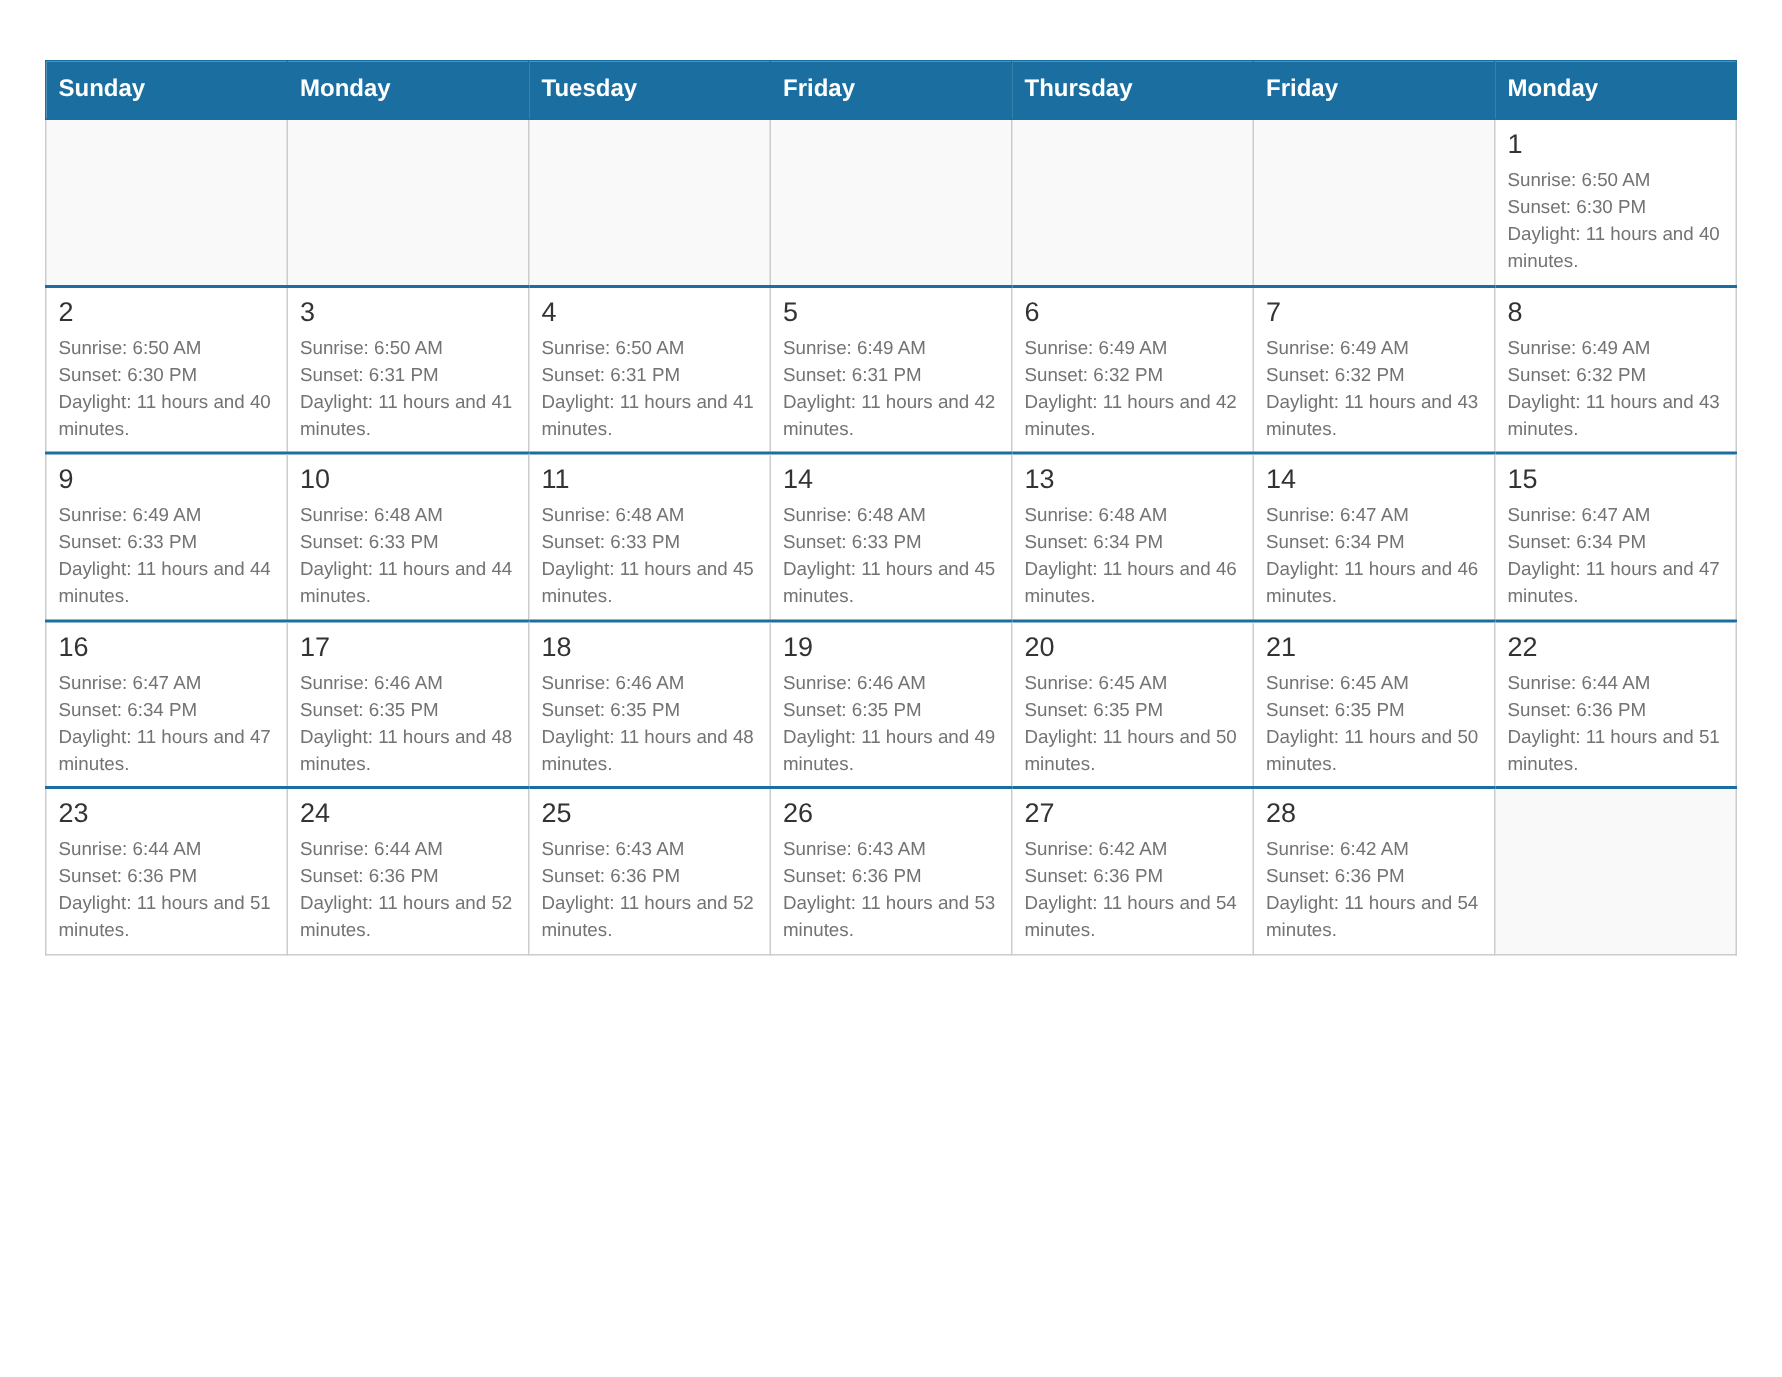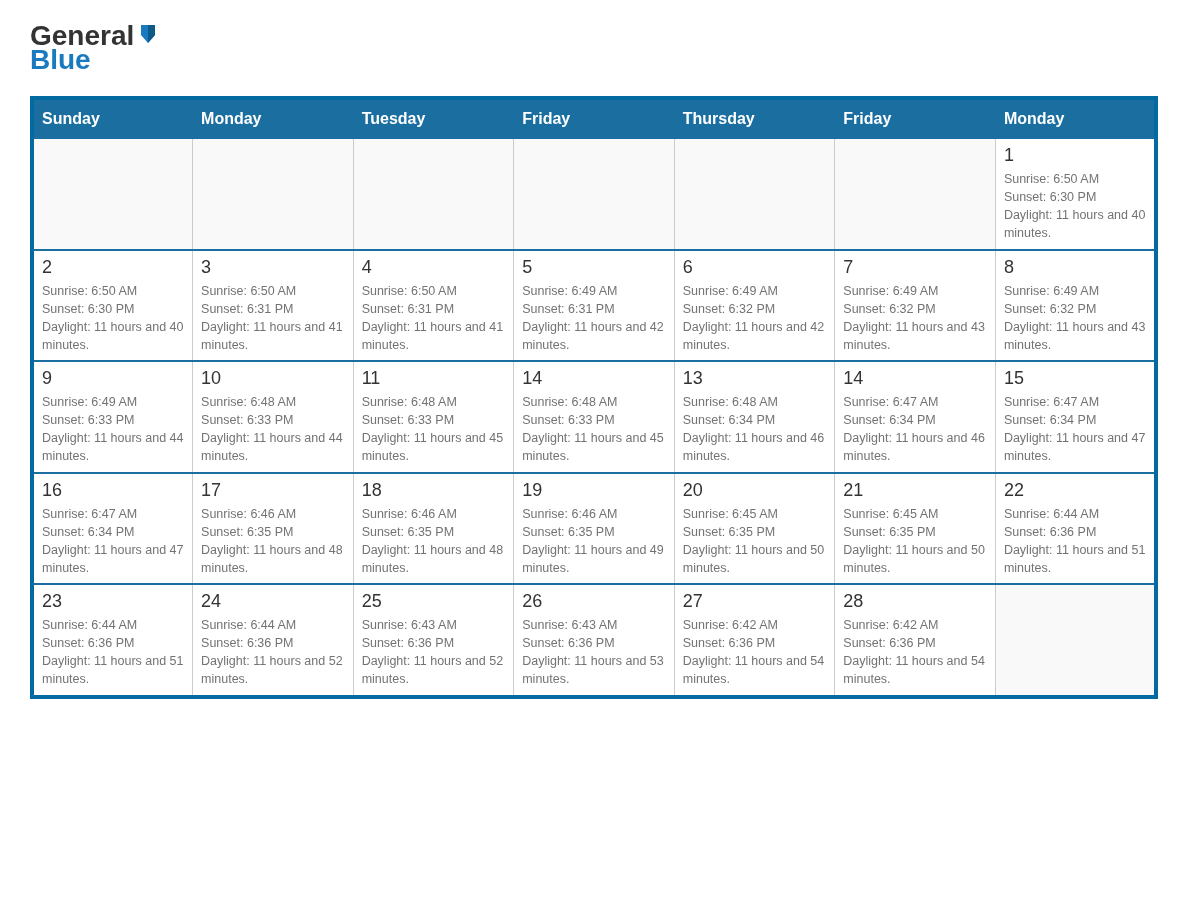--- a/index.html
+++ b/index.html
@@ -41,21 +41,21 @@
       line-height: 1.1;
     }
     .calendar-subtitle {
       font-size: 20px;
       color: #555;
       margin-top: 4px;
     }
     .calendar {
       width: 100%;
       border-collapse: collapse;
-      border: 4px solid #0369a1;
+      border: 1px solid #0369a1;
     }
     .calendar thead tr th {
       background-color: #1a6fa0;
       color: #fff;
       font-size: 16px;
       font-weight: bold;
       padding: 10px 8px;
       border: 1px solid #1a6fa0;
       text-align: left;
     }
@@ -87,32 +87,20 @@
       border-bottom: 2px solid #1a6fa0;
     }
     .empty-cell {
       background: #f9f9f9;
     }
   </style>
 </head>
 <body>
 
 <div class="header">
-  <div class="logo">
-    <div style="display:flex; align-items:center;">
-      <span class="logo-text-general">General</span>
-      <span style="display:inline-block; margin-left:3px; margin-top:-4px;">
-        <svg width="22" height="22" viewBox="0 0 22 22">
-          <polygon points="4,4 18,4 18,14 11,22 4,14" fill="#1a7abf"></polygon>
-          <polygon points="11,4 18,4 18,14 11,22" fill="#0d5a8a"></polygon>
-        </svg>
-      </span>
-    </div>
-    <span class="logo-text-blue">Blue</span>
-  </div>
 </div>
 
 <table class="calendar">
   <thead>
     <tr>
     <th>Sunday</th>
         <th>Monday</th>
         <th>Tuesday</th>
         <th>Friday</th>
         <th>Thursday</th>

